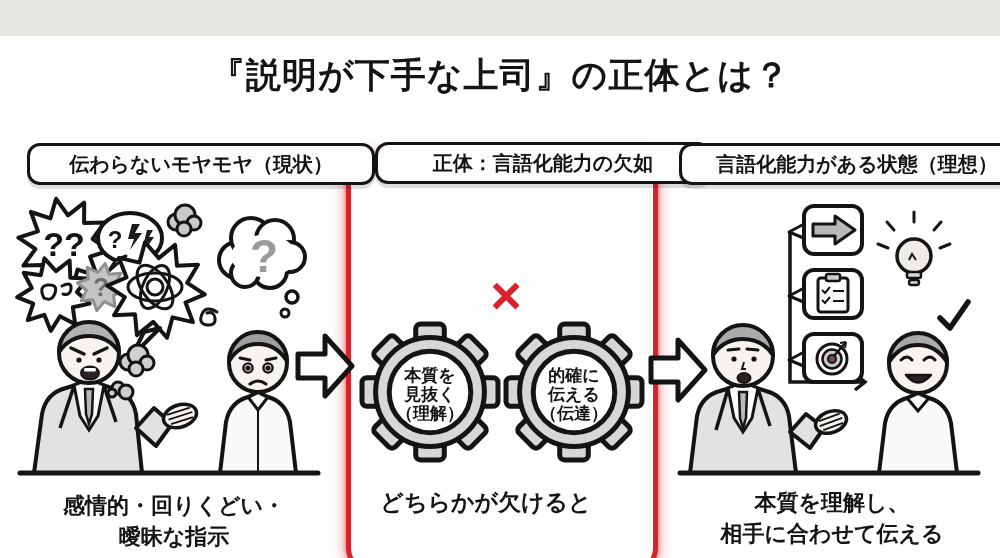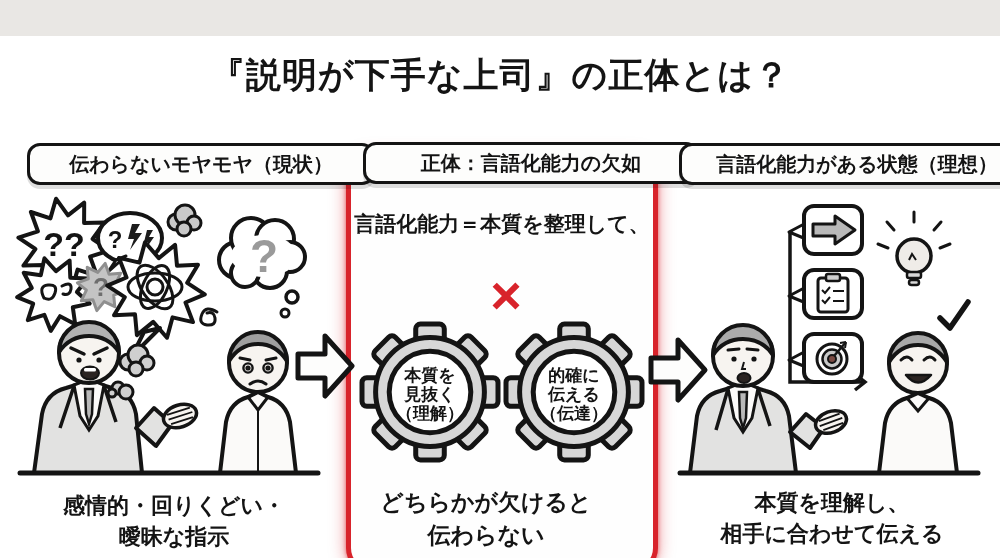--- a/index.html
+++ b/index.html
@@ -4,21 +4,21 @@
 <style>
   html,body{margin:0;padding:0;background:#e9e7e4;}
   .stage{position:relative;width:1000px;height:558px;background:#ffffff;overflow:hidden;
          font-family:"Liberation Sans","DejaVu Sans",sans-serif;color:#141414;margin-top:36px;}
   .title{position:absolute;top:16px;left:0;right:0;text-align:center;
          font-size:35px;font-weight:900;letter-spacing:1px;}
   .hdr{position:absolute;box-sizing:border-box;background:#fdfdfc;border:3px solid #141414;
        border-radius:13px;font-size:20px;font-weight:700;text-align:center;height:42px;
        line-height:36px;box-shadow:0 4px 0 rgba(0,0,0,.13);white-space:nowrap;z-index:3;}
   .hdr-left{left:27px;top:107px;width:348px;}
-  .hdr-center{left:363px;top:106px;width:336px;}
+  .hdr-center{left:375px;top:106px;width:336px;}
   .hdr-right{left:679px;top:107px;width:356px;}
   .redbox{position:absolute;left:346px;top:119px;width:312px;height:419px;background:#fefefe;
           border:5px solid #d8232b;border-radius:26px;box-sizing:border-box;z-index:1;
           box-shadow:0 0 16px rgba(217,35,43,.5),0 0 4px rgba(217,35,43,.6);}
   .def{position:absolute;left:346px;top:172px;width:312px;text-align:center;font-size:21px;
        font-weight:700;line-height:1.5;z-index:2;}
   .multiply{position:absolute;left:474px;top:232px;width:64px;text-align:center;font-size:54px;
             font-weight:900;color:#d8232b;line-height:1;z-index:2;}
   .gears-svg{position:absolute;left:350px;top:258px;width:304px;height:206px;z-index:2;}
   .conclusion{position:absolute;left:346px;top:450px;width:280px;text-align:center;font-size:23px;
@@ -146,21 +146,21 @@
   </svg>
 
   <svg class="arrow arrow1" viewBox="0 0 60 76">
     <polygon points="3,26 30,26 30,8 57,38 30,68 30,50 3,50" fill="#fdfdfc" stroke="#141414" stroke-width="5" stroke-linejoin="round"></polygon>
   </svg>
   <svg class="arrow arrow2" viewBox="0 0 60 76">
     <polygon points="3,26 30,26 30,8 57,38 30,68 30,50 3,50" fill="#fdfdfc" stroke="#141414" stroke-width="5" stroke-linejoin="round"></polygon>
   </svg>
 
   <div class="def">
-    <span>言語化能力＝本質を整理して、</span><br>
+    <br>
   </div>
   <div class="multiply">×</div>
 
   <svg class="gears-svg" viewBox="0 0 304 206">
     <g>
         <rect x="65.72" y="30" width="28.56" height="27.200000000000003" rx="4.760000000000001" fill="#d7d7d7" stroke="#141414" stroke-width="5" transform="rotate(0 80 98)"></rect>
         <rect x="65.72" y="30" width="28.56" height="27.200000000000003" rx="4.760000000000001" fill="#d7d7d7" stroke="#141414" stroke-width="5" transform="rotate(45 80 98)"></rect>
         <rect x="65.72" y="30" width="28.56" height="27.200000000000003" rx="4.760000000000001" fill="#d7d7d7" stroke="#141414" stroke-width="5" transform="rotate(90 80 98)"></rect>
         <rect x="65.72" y="30" width="28.56" height="27.200000000000003" rx="4.760000000000001" fill="#d7d7d7" stroke="#141414" stroke-width="5" transform="rotate(135 80 98)"></rect>
         <rect x="65.72" y="30" width="28.56" height="27.200000000000003" rx="4.760000000000001" fill="#d7d7d7" stroke="#141414" stroke-width="5" transform="rotate(180 80 98)"></rect>
@@ -185,21 +185,20 @@
         <circle cx="224" cy="98" r="54.400000000000006" fill="#d7d7d7" stroke="#141414" stroke-width="5"></circle>
         <circle cx="224" cy="98" r="40.8" fill="#ffffff" stroke="#141414" stroke-width="5"></circle>
       </g>
     <text x="224" y="87" class="gear-text">的確に</text>
     <text x="224" y="106" class="gear-text">伝える</text>
     <text x="224" y="125" class="gear-text">（伝達）</text>
   </svg>
 
   <div class="conclusion">
     <span>どちらかが欠けると</span><br>
-    <span>伝わらない</span>
   </div>
 
   <svg class="illus illus-right" viewBox="0 0 328 292">
     <g fill="none" stroke="#141414" stroke-width="3.5">
       <path d="M124 40 L124 190 L198 190"></path>
       <path d="M189 182 L199 190 L189 198"></path>
     </g>
     <g>
       <polygon points="140,31 123,40 140,47" fill="#ffffff" stroke="#141414" stroke-width="3" stroke-linejoin="round"></polygon>
       <rect x="138" y="14" width="58" height="48" rx="10" fill="#ffffff" stroke="#141414" stroke-width="4"></rect>

